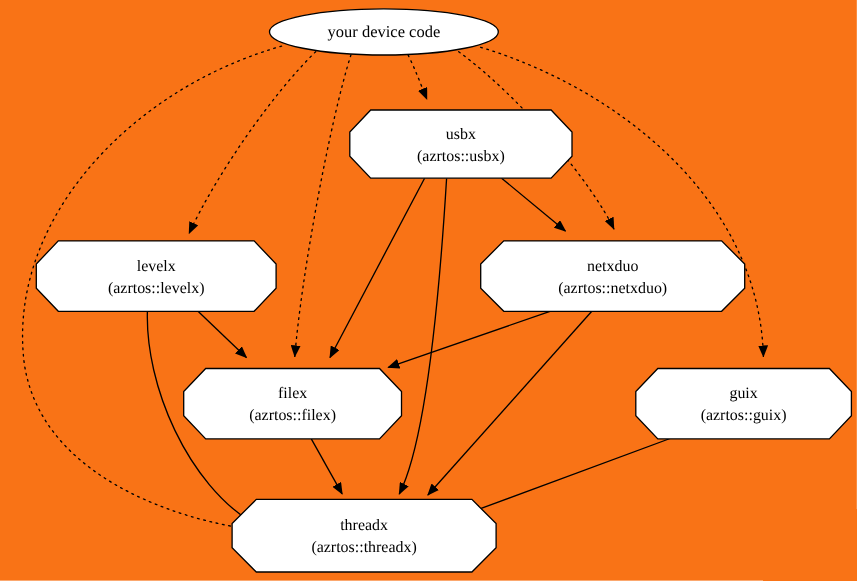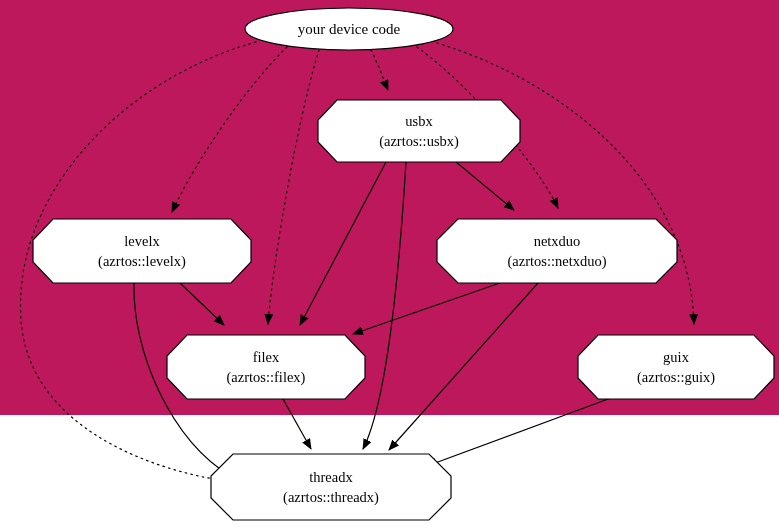--- a/index.html
+++ b/index.html
@@ -1,18 +1,18 @@
 <!DOCTYPE html>
 <html><head>
 <meta charset="utf-8">
 <style>
   html,body{margin:0;padding:0;background:#ffffff;}
   body{width:779px;height:528px;overflow:hidden;
        font-family:"Liberation Serif","DejaVu Serif",serif;}
-  #stage{position:relative;width:779px;height:415px;background:#be185d;}
+  #stage{position:relative;width:779px;height:528px;background:#f97316;}
   svg.graph{position:absolute;left:0;top:0;width:779px;height:528px;}
   .nodeshape{fill:#ffffff;stroke:#000000;stroke-width:1.2;}
   .edge{fill:none;stroke:#000000;stroke-width:1.2;}
   .edge.dotted{stroke-dasharray:1.6 4.2;stroke-linecap:round;}
   .arrow{fill:#000000;stroke:none;}
   .nlabel{font-family:"Liberation Serif","DejaVu Serif",serif;
           font-size:14.5px;fill:#000000;text-anchor:middle;}
   .nlabel.l2{font-size:14.5px;}
   .rootlabel{font-size:15px;}
 </style>

